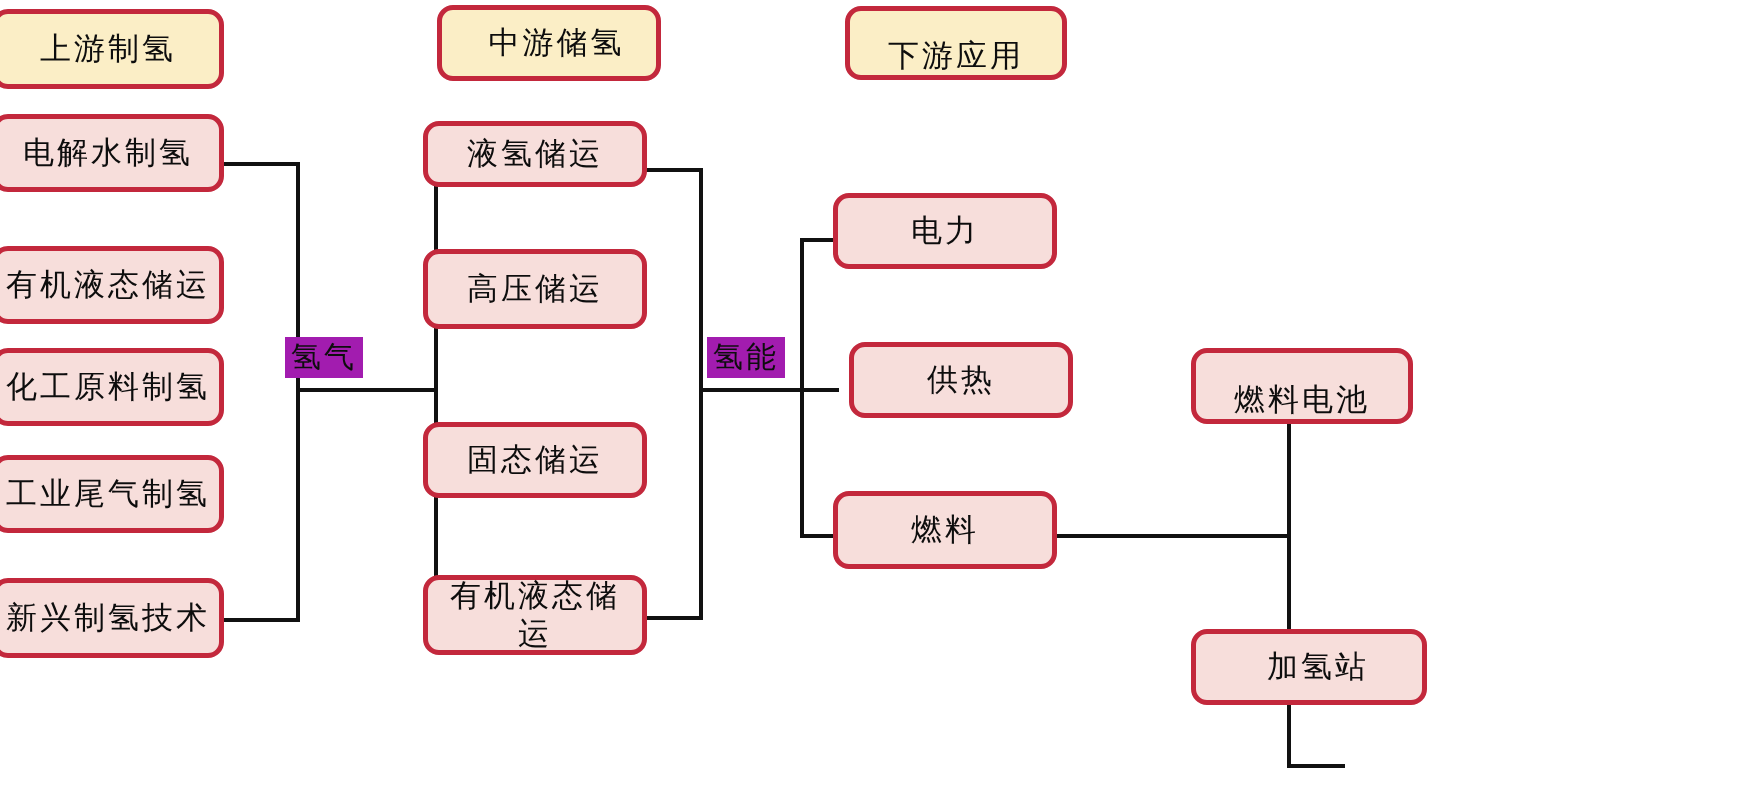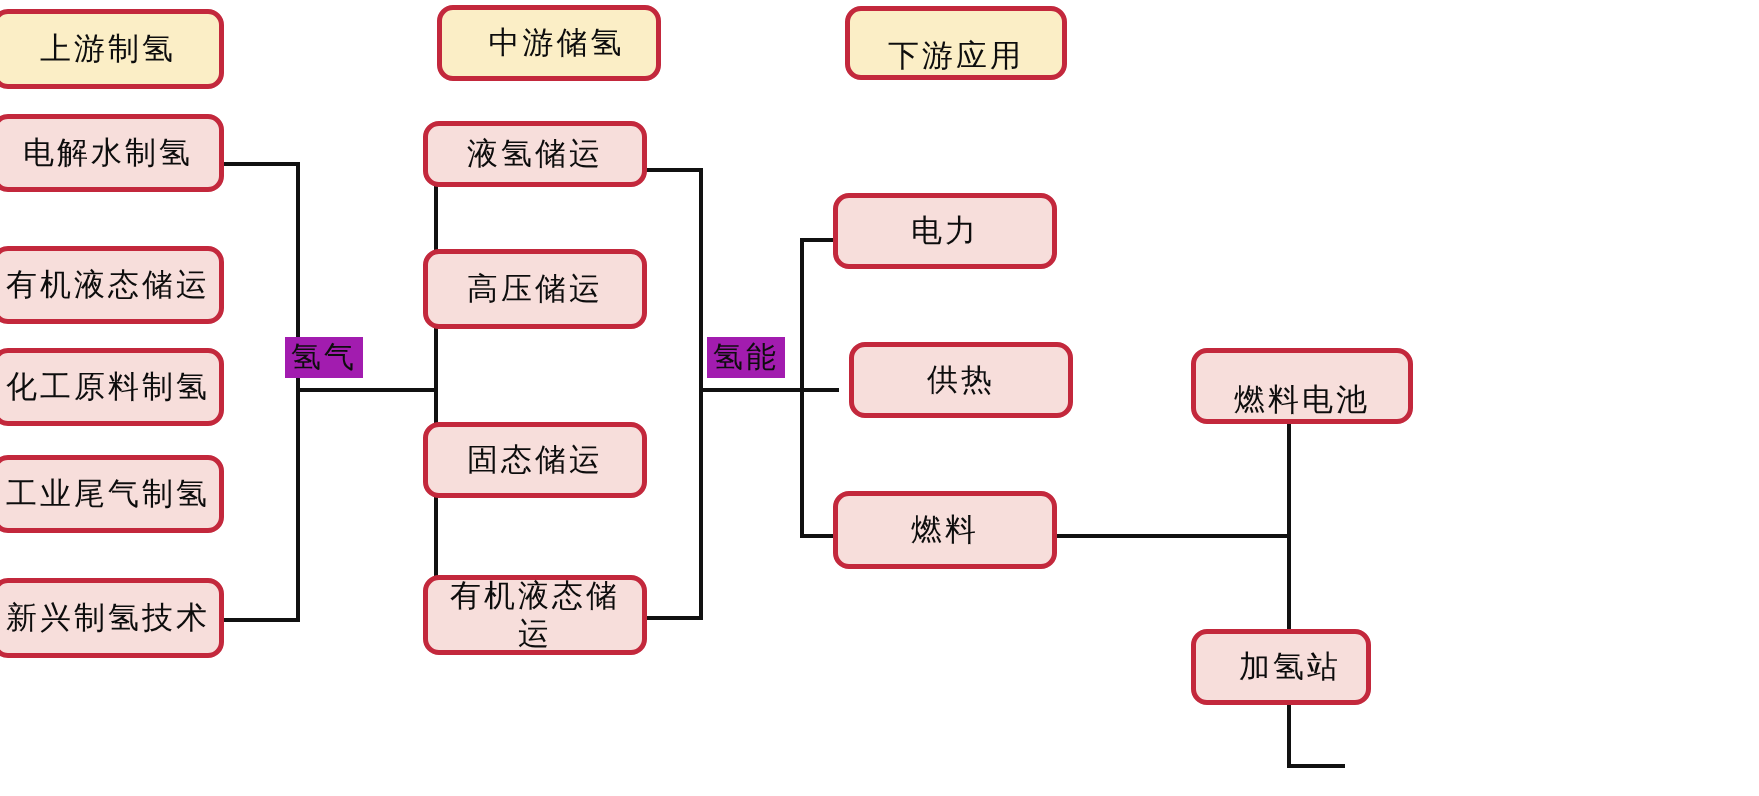--- a/index.html
+++ b/index.html
@@ -129,17 +129,17 @@
   <div class="node" style="left:833px;top:342px;width:224px;height:76px;margin-left:16px;">
     <span class="label">供热</span>
   </div>
   <div class="node" style="left:833px;top:491px;width:224px;height:78px;">
     <span class="label">燃料</span>
   </div>
 
   <div class="node" style="left:1191px;top:348px;width:222px;height:76px;align-items:flex-end;">
     <span class="label">燃料电池</span>
   </div>
-  <div class="node" style="left:1191px;top:629px;width:180px;height:76px;padding-left:18px;">
+  <div class="node" style="left:1191px;top:629px;width:236px;height:76px;padding-left:18px;">
     <span class="label">加氢站</span>
   </div>
 
 </div>
 
 </body></html>

